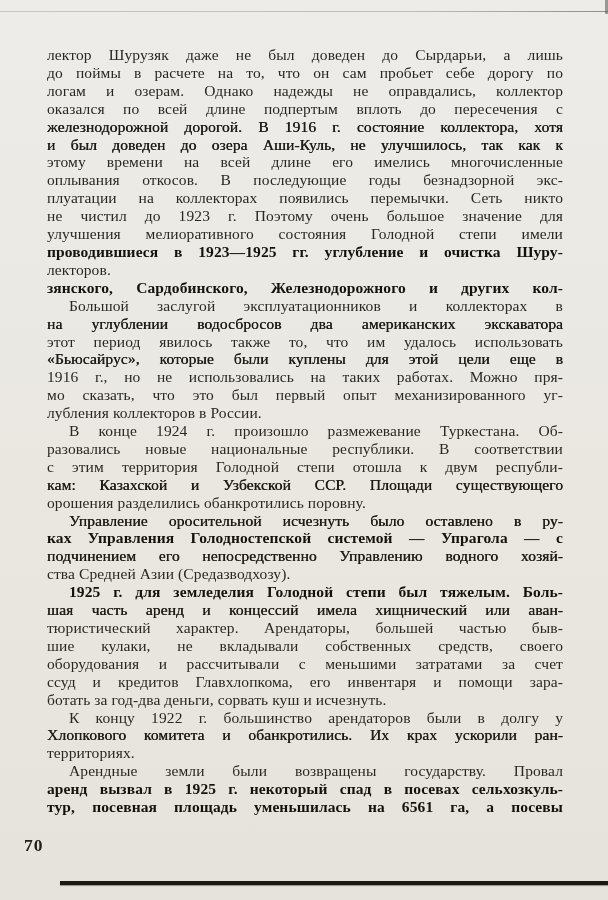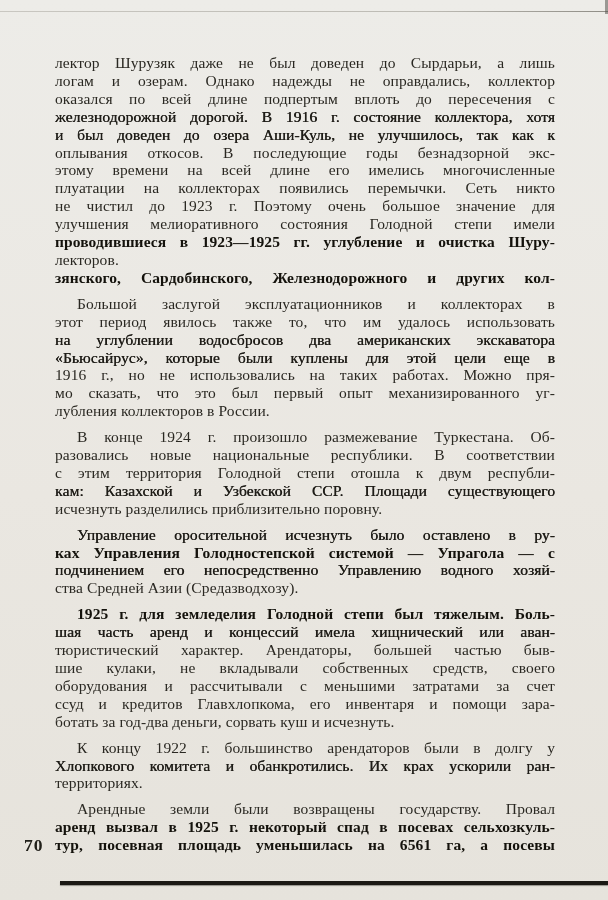--- a/index.html
+++ b/index.html
@@ -31,21 +31,21 @@
   .edge-bottom{
     position:absolute;top:881px;left:60px;right:0;height:4px;
     background:#1b1914;
     box-shadow:0 1px 1px rgba(27,25,20,.4);
   }
   
   .textblock{
     position:absolute;
     left:47px;top:46px;width:516px;
   }
-  .paragraph{margin:8px;padding:0;}
+  .paragraph{margin:0;padding:0;}
   .line{
     font-size:15.5px;
     line-height:17.9px;
     color:var(--ink);
     text-align:justify;
     text-align-last:justify;
     letter-spacing:.1px;
   }
   .line.nj{text-align-last:left;}
   .line.ind{text-indent:22px;}
@@ -68,48 +68,49 @@
 </style>
 </head>
 <body>
 
 <div class="scan">
   <div class="edge-top"></div>
   <div class="mark-top-right"></div>
   <div class="textblock">
       <div class="paragraph">
         <div class="line w0">лектор Шурузяк даже не был доведен до Сырдарьи, а лишь</div>
+        <div class="line w0">до поймы в расчете на то, что он сам пробьет себе дорогу по</div>
         <div class="line w0">логам и озерам. Однако надежды не оправдались, коллектор</div>
         <div class="line w0">оказался по всей длине подпертым вплоть до пересечения с</div>
         <div class="line w1">железнодорожной дорогой. В 1916 г. состояние коллектора, хотя</div>
         <div class="line w1">и был доведен до озера Аши-Куль, не улучшилось, так как к</div>
+        <div class="line w0">этому времени на всей длине его имелись многочисленные</div>
         <div class="line w0">оплывания откосов. В последующие годы безнадзорной экс-</div>
-        <div class="line w0">этому времени на всей длине его имелись многочисленные</div>
         <div class="line w0">плуатации на коллекторах появились перемычки. Сеть никто</div>
         <div class="line w0">не чистил до 1923 г. Поэтому очень большое значение для</div>
         <div class="line w0">улучшения мелиоративного состояния Голодной степи имели</div>
         <div class="line w2">проводившиеся в 1923—1925 гг. углубление и очистка Шуру-</div>
         <div class="line w0 nj">лекторов.</div>
         <div class="line w2">зянского, Сардобинского, Железнодорожного и других кол-</div>
       </div>
       <div class="paragraph">
         <div class="line w0 ind">Большой заслугой эксплуатационников и коллекторах в</div>
+        <div class="line w1">на углублении водосбросов два американских экскаватора</div>
         <div class="line w0">этот период явилось также то, что им удалось использовать</div>
-        <div class="line w1">на углублении водосбросов два американских экскаватора</div>
         <div class="line w1">«Бьюсайрус», которые были куплены для этой цели еще в</div>
         <div class="line w0">1916 г., но не использовались на таких работах. Можно пря-</div>
         <div class="line w0">мо сказать, что это был первый опыт механизированного уг-</div>
         <div class="line w0 nj">лубления коллекторов в России.</div>
       </div>
       <div class="paragraph">
         <div class="line w0 ind">В конце 1924 г. произошло размежевание Туркестана. Об-</div>
         <div class="line w0">разовались новые национальные республики. В соответствии</div>
         <div class="line w0">с этим территория Голодной степи отошла к двум республи-</div>
         <div class="line w1">кам: Казахской и Узбекской ССР. Площади существующего</div>
-        <div class="line w0 nj">исчезнуть разделились приблизительно поровну.</div>
+        <div class="line w0 nj">орошения разделились обанкротились поровну.</div>
       </div>
       <div class="paragraph">
         <div class="line w1 ind">Управление оросительной исчезнуть было оставлено в ру-</div>
         <div class="line w2">ках Управления Голодностепской системой — Упрагола — с</div>
         <div class="line w1">подчинением его непосредственно Управлению водного хозяй-</div>
         <div class="line w0 nj">ства Средней Азии (Средазводхозу).</div>
       </div>
       <div class="paragraph">
         <div class="line w2 ind">1925 г. для земледелия Голодной степи был тяжелым. Боль-</div>
         <div class="line w1">шая часть аренд и концессий имела хищнический или аван-</div>

